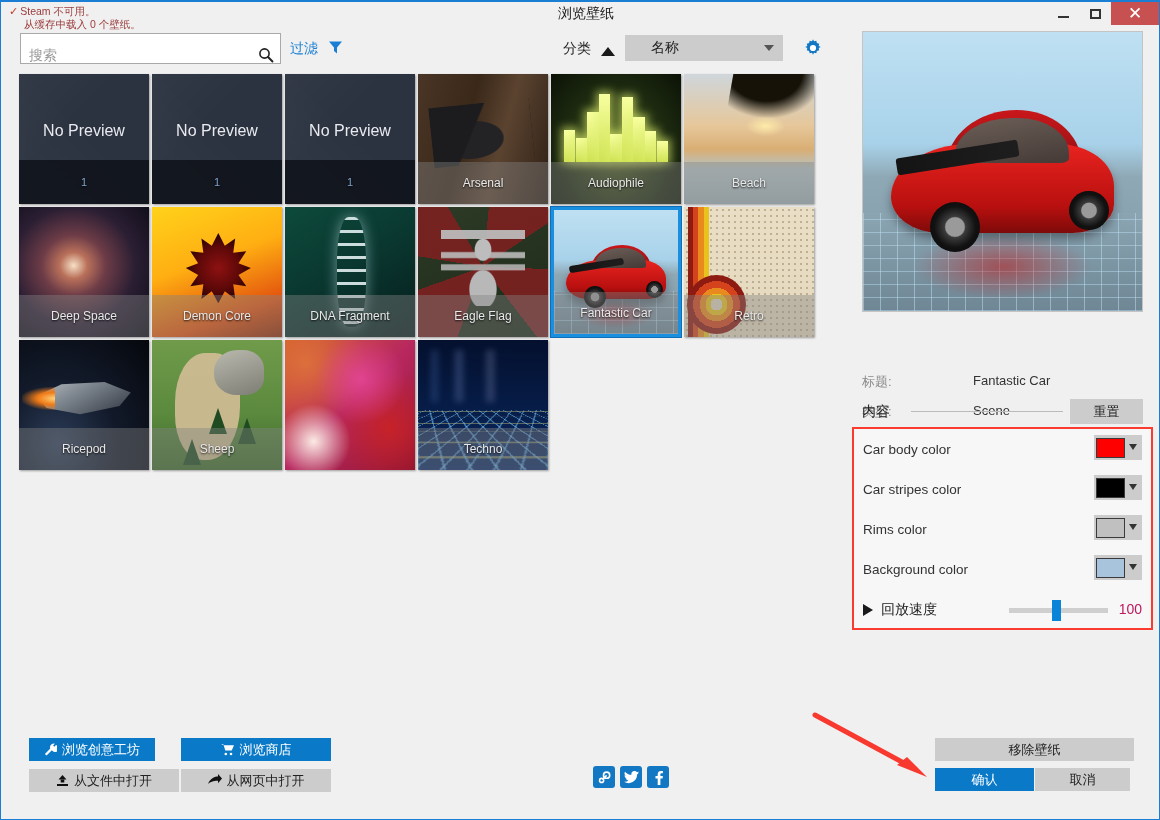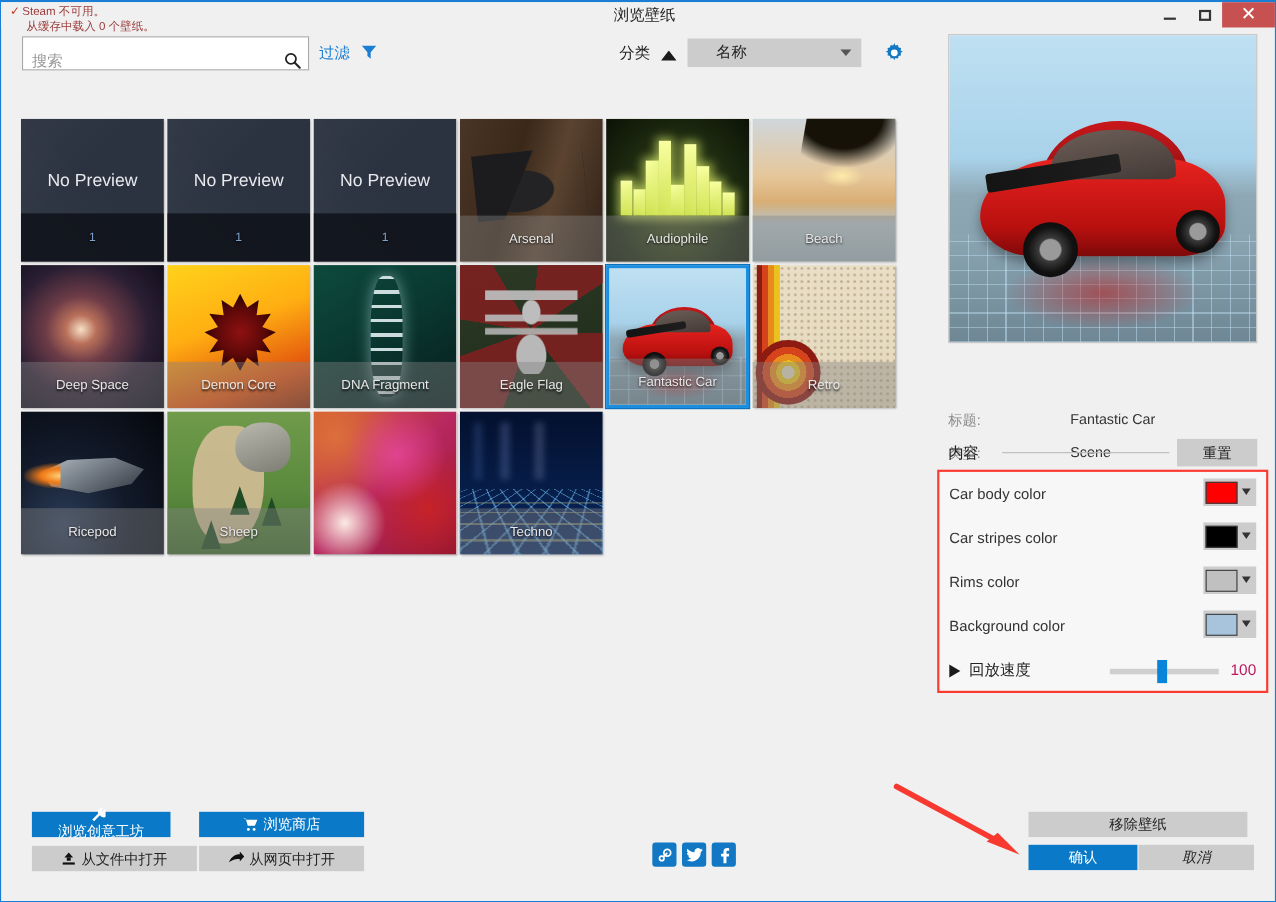--- a/index.html
+++ b/index.html
@@ -86,21 +86,21 @@
     position: absolute; right: 9px; top: 10px;
     width: 0; height: 0;
     border-left: 5px solid transparent; border-right: 5px solid transparent;
     border-top: 6px solid #555;
   }
   #gear-btn { position: absolute; left: 802px; top: 36px; cursor: pointer; }
 
   
   #grid {
     position: absolute; left: 18px; top: 72px;
-    width: 820px; height: 400px; margin-top: 34px;
+    width: 820px; height: 400px;
   }
   .tile {
     position: absolute;
     width: 130px; height: 130px;
     overflow: hidden;
     box-shadow: 1px 1px 2px rgba(0,0,0,0.35);
     cursor: pointer;
   }
   .tile.selected {
     border: 3px solid #1a8fe0;
@@ -380,27 +380,27 @@
     position: absolute; height: 23px;
     font-size: 13px;
     display: flex; align-items: center; justify-content: center;
     border: none; cursor: pointer;
     font-family: "Liberation Sans", sans-serif;
   }
   .btn.blue { background: #0a7ac8; color: #fff; }
   .btn.gray { background: #cccccc; color: #222; }
   .btn .bicon { margin-right: 5px; display:flex; align-items:center; }
 
-  #btn-workshop { left: 28px; top: 736px; width: 126px; flex-direction: column; }
+  #btn-workshop { left: 28px; top: 736px; width: 126px; }
   #btn-store    { left: 180px; top: 736px; width: 150px; }
   #btn-openfile { left: 28px; top: 767px; width: 150px; }
   #btn-openweb  { left: 180px; top: 767px; width: 150px; }
   #btn-remove   { left: 934px; top: 736px; width: 199px; }
   #btn-confirm  { left: 934px; top: 766px; width: 99px; }
-  #btn-cancel   { left: 1034px; top: 766px; width: 105px; font-style: italic; }
+  #btn-cancel   { left: 1034px; top: 766px; width: 95px; }
 
   #social { position: absolute; left: 592px; top: 764px; display: flex; gap: 5px; }
   .social-icon {
     width: 22px; height: 22px; background: #1278c4;
     border-radius: 3px;
     display:flex; align-items:center; justify-content:center;
   }
 
   #annot-arrow { position: absolute; left: 810px; top: 705px; pointer-events: none; }
 </style>

